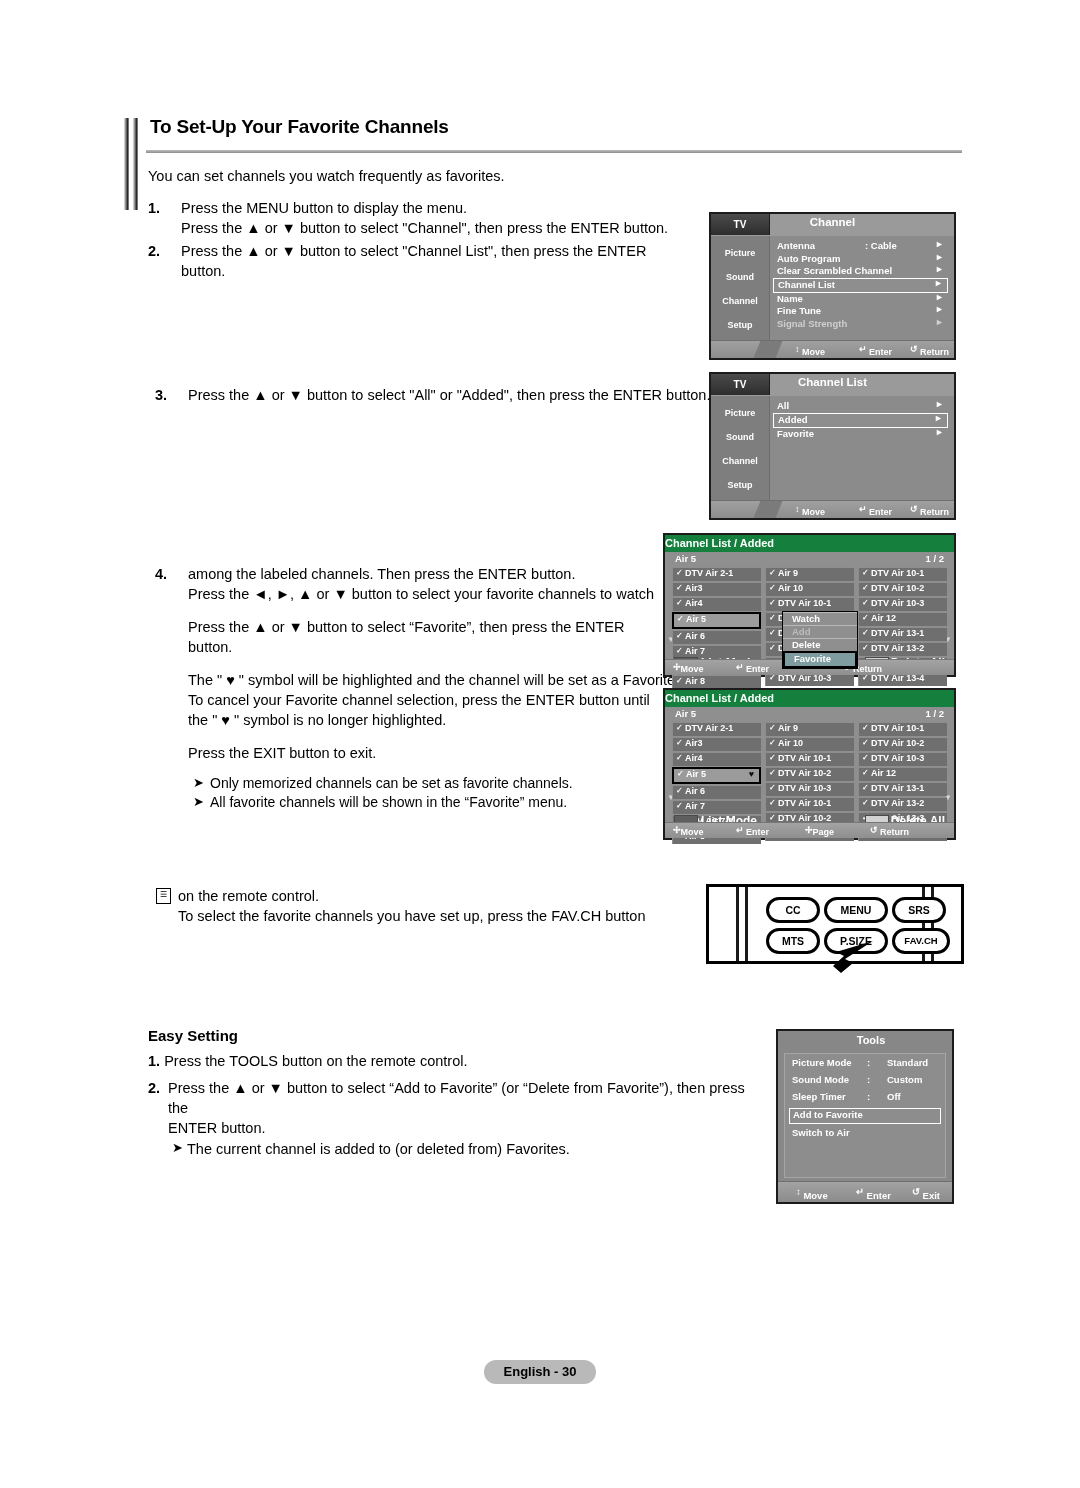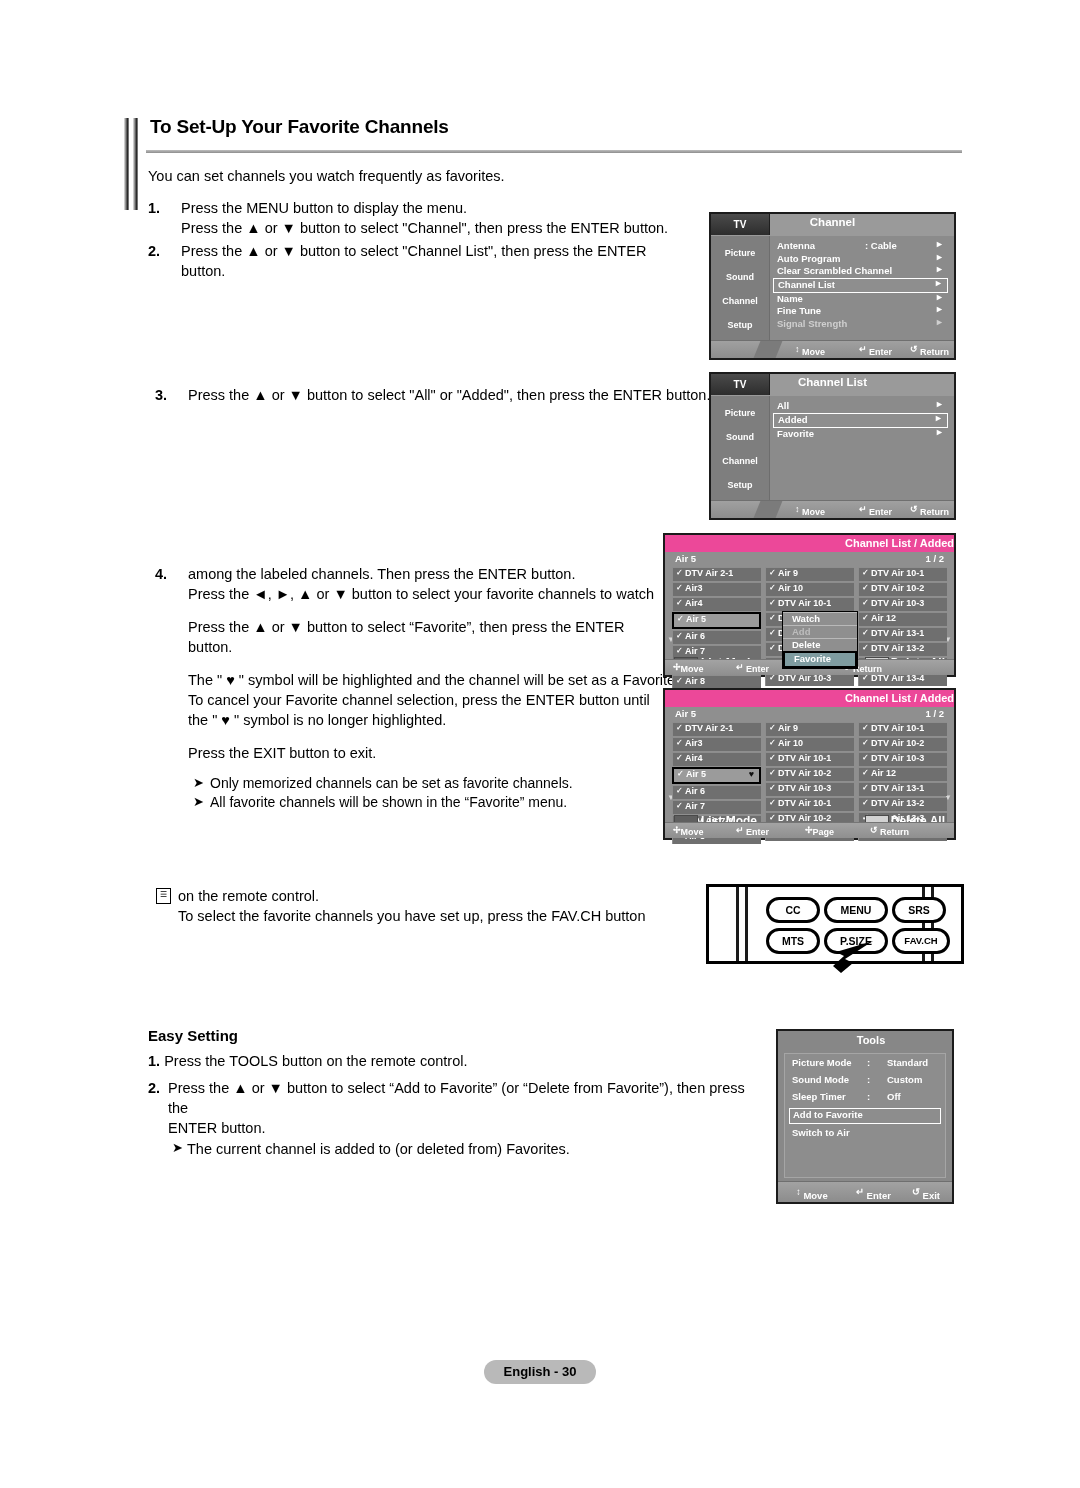--- a/index.html
+++ b/index.html
@@ -72,22 +72,22 @@
   .osd .row.dim{color:#cfcfcf;}
   .osd .foot{position:absolute;left:0;right:0;bottom:0;height:17px;
       background:linear-gradient(to bottom,#a0a0a0,#8d8d8d);
       border-top:1px solid #6f6f6f;}
   .osd .foot span{position:absolute;top:3px;font-size:9px;font-weight:bold;color:#fff;}
   .osd .foot .slant{position:absolute;left:46px;top:0;width:22px;height:17px;
       background:#7b7b7b;transform:skewX(-22deg);}
 
   
   .clist{position:absolute;box-sizing:border-box;border:2px solid #1b1b1b;background:#8f8f8f;}
-  .clist .ctitle{height:17px;line-height:17px;text-align:right;font-size:11px;
-      font-weight:bold;color:#fff;background:#ec4899;}
+  .clist .ctitle{height:17px;line-height:17px;text-align:left;font-size:11px;
+      font-weight:bold;color:#fff;background:#15803d;}
   .clist .cinfo{position:relative;height:14px;color:#fff;font-size:9.5px;font-weight:bold;}
   .clist .cinfo .cur{position:absolute;left:10px;top:1px;}
   .clist .cinfo .pg{position:absolute;right:10px;top:1px;}
   .clist .grid{position:absolute;left:7px;right:7px;display:flex;gap:4px;}
   .clist .col{flex:1;}
   .clist .cell{position:relative;height:13px;background:#6f6f6f;margin-bottom:1px;
       border-top:1px solid #8d8d8d;border-left:1px solid #8d8d8d;
       font-size:9px;font-weight:bold;color:#fff;}
   .clist .cell .chk{position:absolute;left:3px;top:0;font-size:8px;}
   .clist .cell .nm{position:absolute;left:12px;top:0;}

